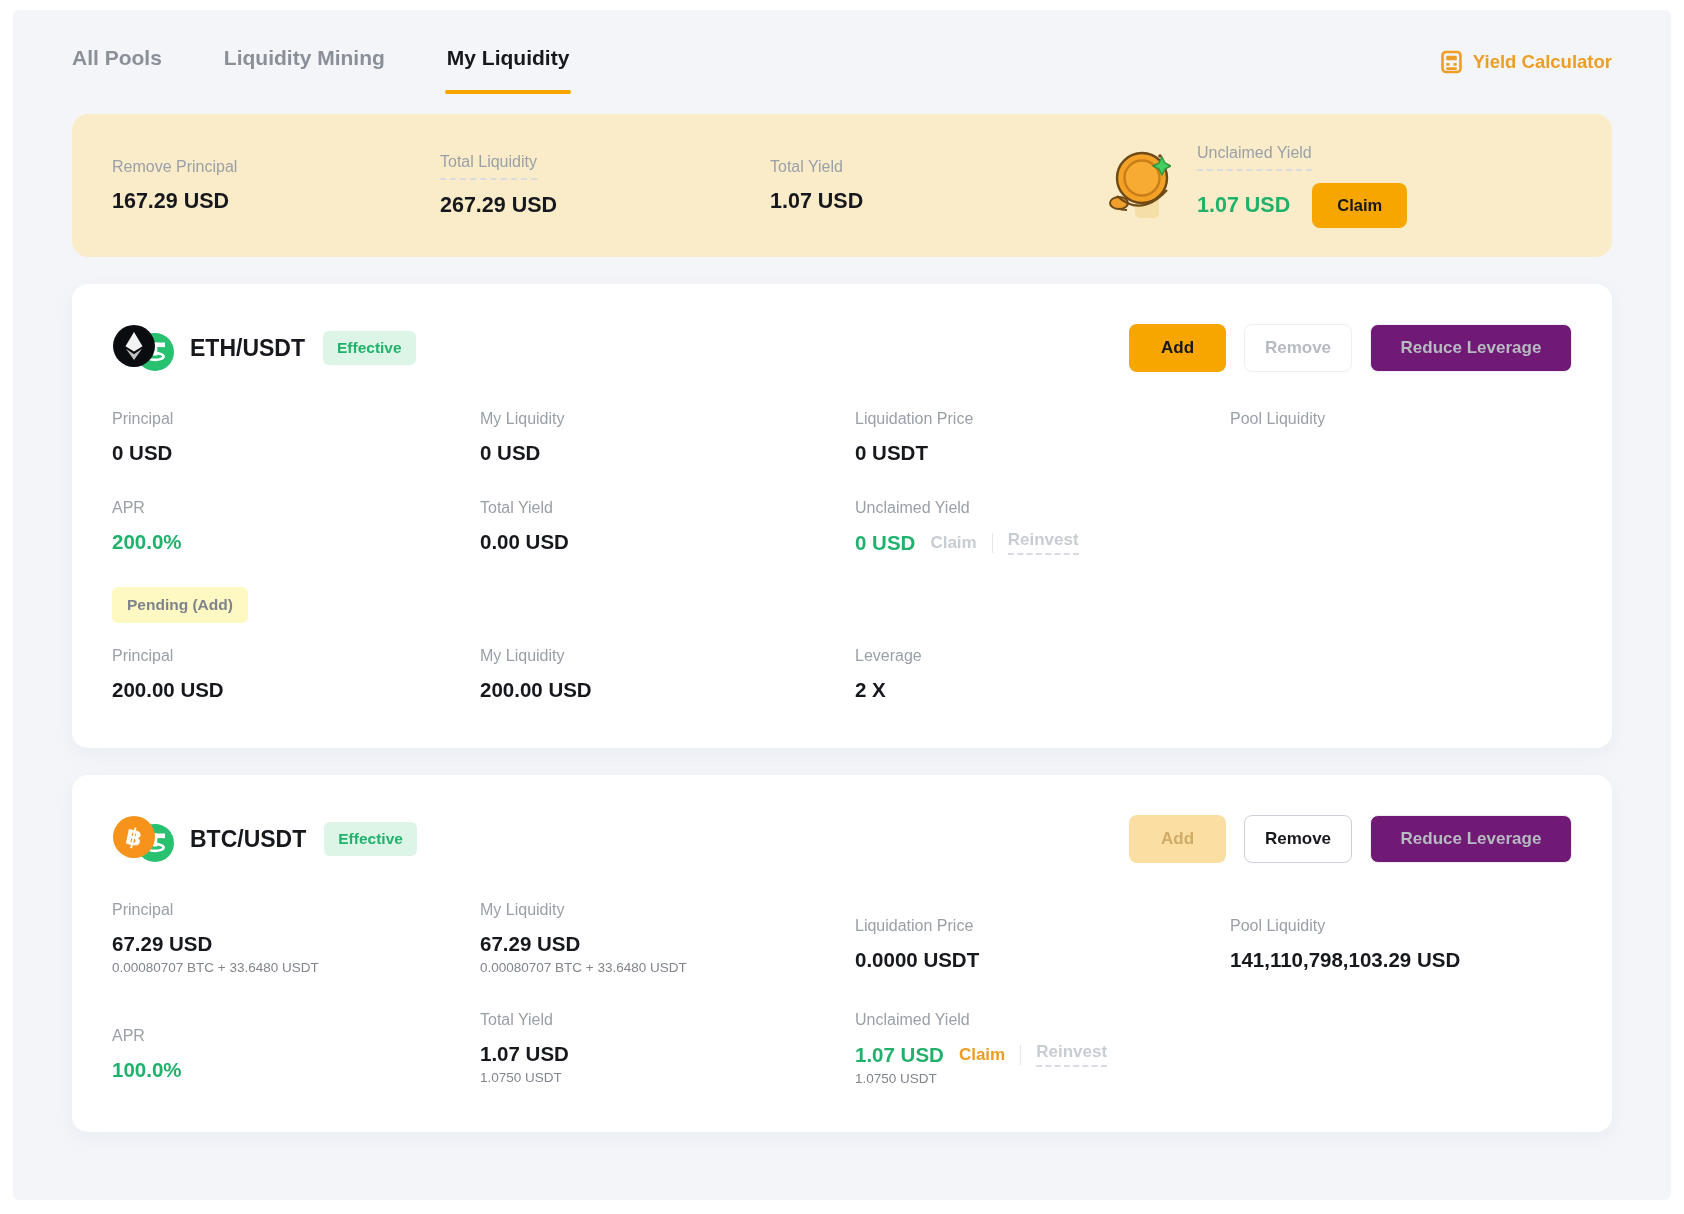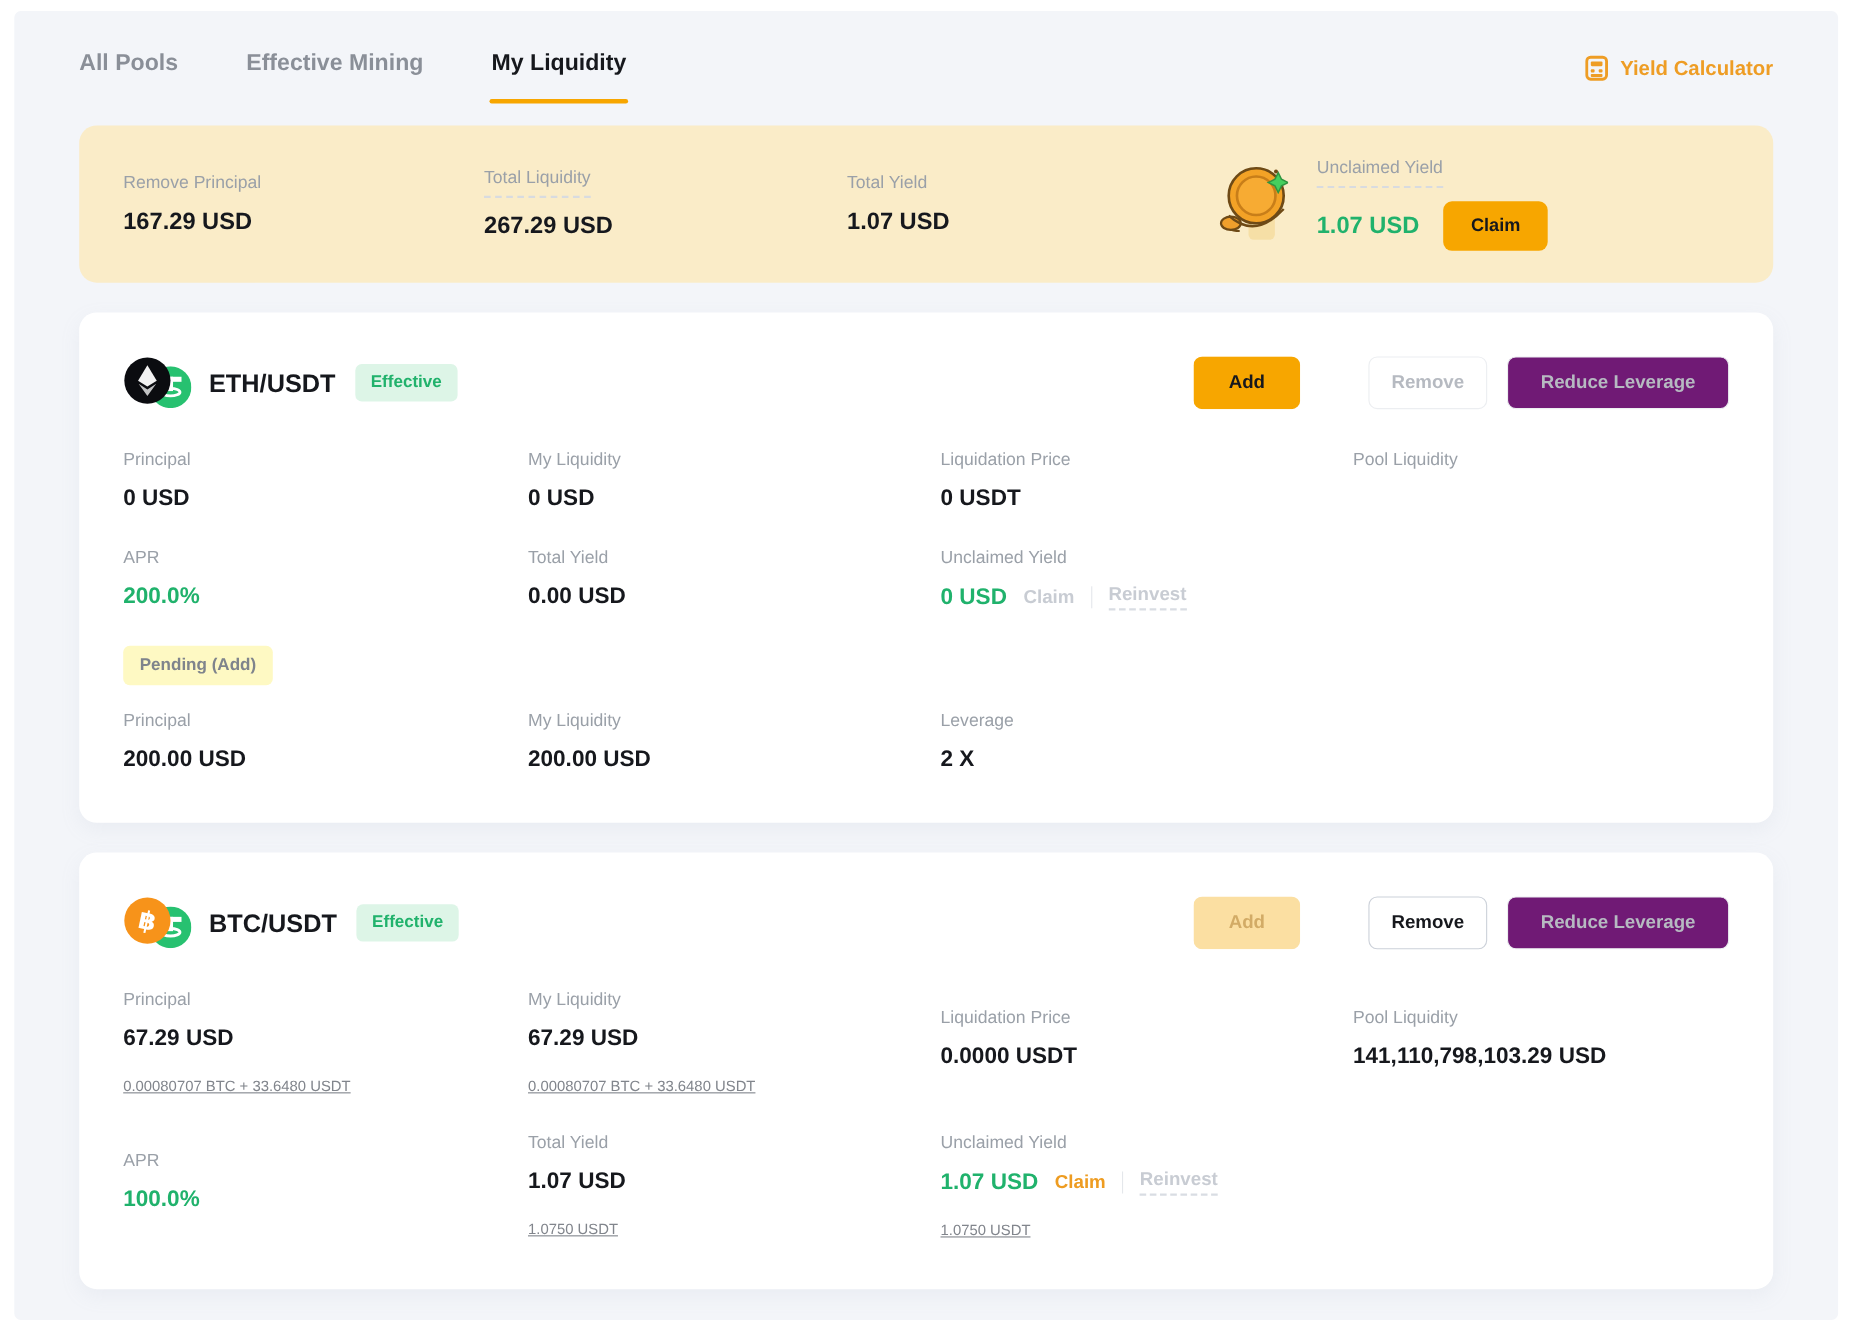--- a/index.html
+++ b/index.html
@@ -29,50 +29,50 @@
   .card-head { display:flex; align-items:center; }
   .pair-icons { position:relative; width:66px; height:48px; flex:0 0 auto; }
   .coin-a { position:absolute; left:0; top:0; z-index:2; }
   .coin-b { position:absolute; left:24px; top:9px; z-index:1; }
   .pair-name { font-size:23px; font-weight:700; color:#16181d; margin-left:12px; }
   .badge-effective { margin-left:18px; background:#ddf5e7; color:#21b26c; font-size:15.5px; font-weight:600; padding:8px 14px; border-radius:6px; }
   .head-actions { margin-left:auto; display:flex; gap:18px; }
   .btn { height:48px; border-radius:8px; font-family:inherit; font-size:17px; font-weight:600; display:flex; align-items:center; justify-content:center; border:1px solid transparent; cursor:pointer; }
   .btn-add { width:97px; background:#f7a600; color:#16181d; }
   .btn-add.disabled { background:#fbdfa2; color:#d2ab66; cursor:default; }
-  .btn-remove { width:108px; background:#ffffff; border-color:#eceef1; color:#b6bac1;margin-left:44px; }
+  .btn-remove { width:108px; background:#ffffff; border-color:#eceef1; color:#b6bac1; }
   .btn-remove.active { border-color:#ccd1d9; color:#16181d; font-weight:700; }
   .btn-reduce { width:202px; background:#701a75; border-color:#eceef1; color:#b6bac1; }
 
   .stats { display:grid; grid-template-columns:368px 375px 375px 1fr; margin-top:38px; align-items:start; }
   .stat-label { font-size:16px; color:#9aa0a8; }
   .stat-value { margin-top:13px; font-size:20.5px; font-weight:700; color:#16181d; }
   .stat-value.green { color:#20b26c; }
-  .stat-sub { margin-top:24px; font-size:13.5px; color:#81858c;text-decoration:underline; }
+  .stat-sub { margin-top:4px; font-size:13.5px; color:#81858c; }
   .pad-top { padding-top:16px; }
 
   .uy-row { display:flex; align-items:center; gap:15px; margin-top:13px; }
   .uy-amt { font-size:20.5px; font-weight:700; color:#20b26c; }
   .link { font-size:17px; font-weight:700; cursor:pointer; }
   .link.disabled { color:#c8ccd3; cursor:default; }
   .link.orange { color:#ee9c21; }
   .link.dashed { border-bottom:2px dashed #d9dde3; padding-bottom:3px; color:#c8ccd3; }
   .v-div { width:1px; height:20px; background:#e4e7eb; }
 
   .pending-badge { display:inline-block; background:#fef9c3; color:#7f848c; font-size:15.5px; font-weight:600; padding:9px 15px; border-radius:6px; margin-top:32px; }
   .stats.pending-row { margin-top:24px; }
 </style>
 </head>
 <body>
 
 <div class="page">
 
   <div class="tabs-row">
     <div class="tab">All Pools</div>
-    <div class="tab">Effective Mining</div>
+    <div class="tab">Liquidity Mining</div>
     <div class="tab active">My Liquidity</div>
     <div class="yield-calc">
       <span style="display:flex;">
         <svg width="21" height="24" viewBox="0 0 21 24">
             <rect x="1.5" y="2" width="18" height="20" rx="3.5" fill="none" stroke="#ee9d25" stroke-width="2.6"></rect>
             <rect x="5.2" y="5.8" width="10.6" height="4.4" rx="1" fill="#ee9d25"></rect>
             <rect x="5.2" y="13" width="3.4" height="2.8" rx="0.8" fill="#ee9d25"></rect>
             <rect x="12.4" y="13" width="3.4" height="2.8" rx="0.8" fill="#ee9d25"></rect>
             <rect x="5.2" y="17.2" width="10.6" height="2.8" rx="0.8" fill="#ee9d25"></rect>
           </svg>

